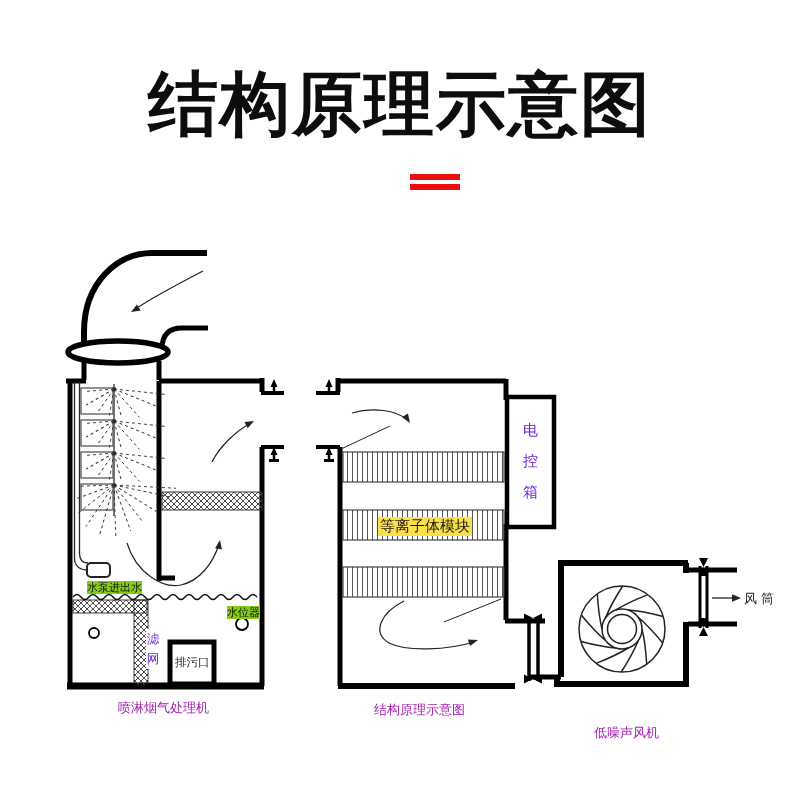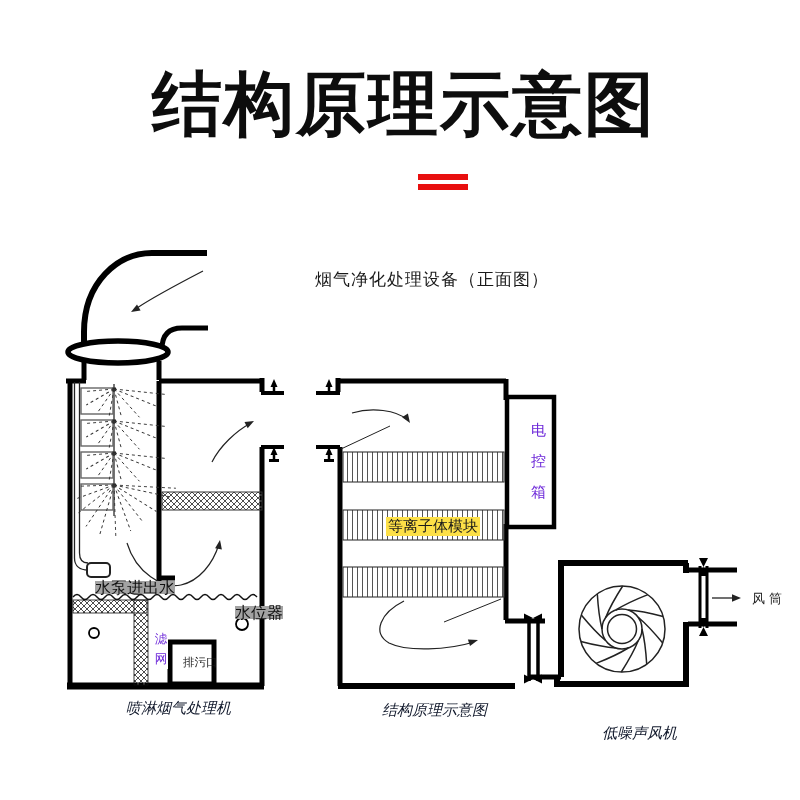--- a/index.html
+++ b/index.html
@@ -1,42 +1,41 @@
 <!DOCTYPE html>
 <html><head>
 <meta charset="utf-8">
 <style>
   html,body{margin:0;padding:0;background:#fff;}
   .stage{position:relative;width:800px;height:800px;background:#ffffff;overflow:hidden;
          font-family:"Liberation Sans", sans-serif;color:#1a1a1a;}
-  .abs{position:absolute;margin-left:8px;}
+  .abs{position:absolute;}
   .title{left:0;right:0;top:58px;text-align:center;font-size:70px;font-weight:900;
          letter-spacing:2px;color:#0d0d0d;white-space:nowrap;}
   .eqbar{left:410px;width:50px;height:6px;background:#e80f0f;}
   .subtitle{left:307px;top:268px;font-size:17px;letter-spacing:1px;color:#1a1a1a;}
-  .lbl{font-size:15px;color:#0f172a;white-space:nowrap;font-style:italic;}
-  .lbl-sm{font-size:16px;color:#111;white-space:nowrap;background:#a3a3a3;line-height:13px;}
+  .lbl{font-size:13px;color:#a21caf;white-space:nowrap;}
+  .lbl-sm{font-size:11px;color:#111;white-space:nowrap;background:#84cc16;line-height:13px;}
   .vtext{color:#6d28d9;text-align:center;}
   .ctrl-box-label{left:522px;top:414px;width:17px;font-size:15px;line-height:31px;word-break:break-all;}
   .filter-label{left:146px;top:629px;width:14px;font-size:12.5px;line-height:20px;word-break:break-all;background:#fff;}
   .module-label{left:378px;top:517px;font-size:15px;background:#fde047;padding:0 2px;}
   .duct-label{left:744px;top:590px;font-size:13px;letter-spacing:4px;}
   .drain-label{left:175px;top:655px;font-size:11.5px;}
   svg{position:absolute;left:0;top:0;}
 </style>
 </head>
 <body>
 
 <div class="stage">
 
   <div class="abs title">结构原理示意图</div>
   <div class="abs eqbar" style="top:174px;"></div>
   <div class="abs eqbar" style="top:184px;"></div>
 
-  <div class="abs subtitle">烟气净化处理设备（正面图）</div>
 
   <svg width="800" height="800" viewBox="0 0 800 800">
     <defs>
       <pattern id="xh" width="6" height="6" patternUnits="userSpaceOnUse">
         <path d="M0,6 L6,0 M0,0 L6,6" stroke="#3a3a3a" stroke-width="0.9" fill="none"></path>
       </pattern>
       <pattern id="vl" width="5" height="30" patternUnits="userSpaceOnUse">
         <path d="M2.5,0 V30" stroke="#555" stroke-width="1" fill="none"></path>
       </pattern>
     </defs>

